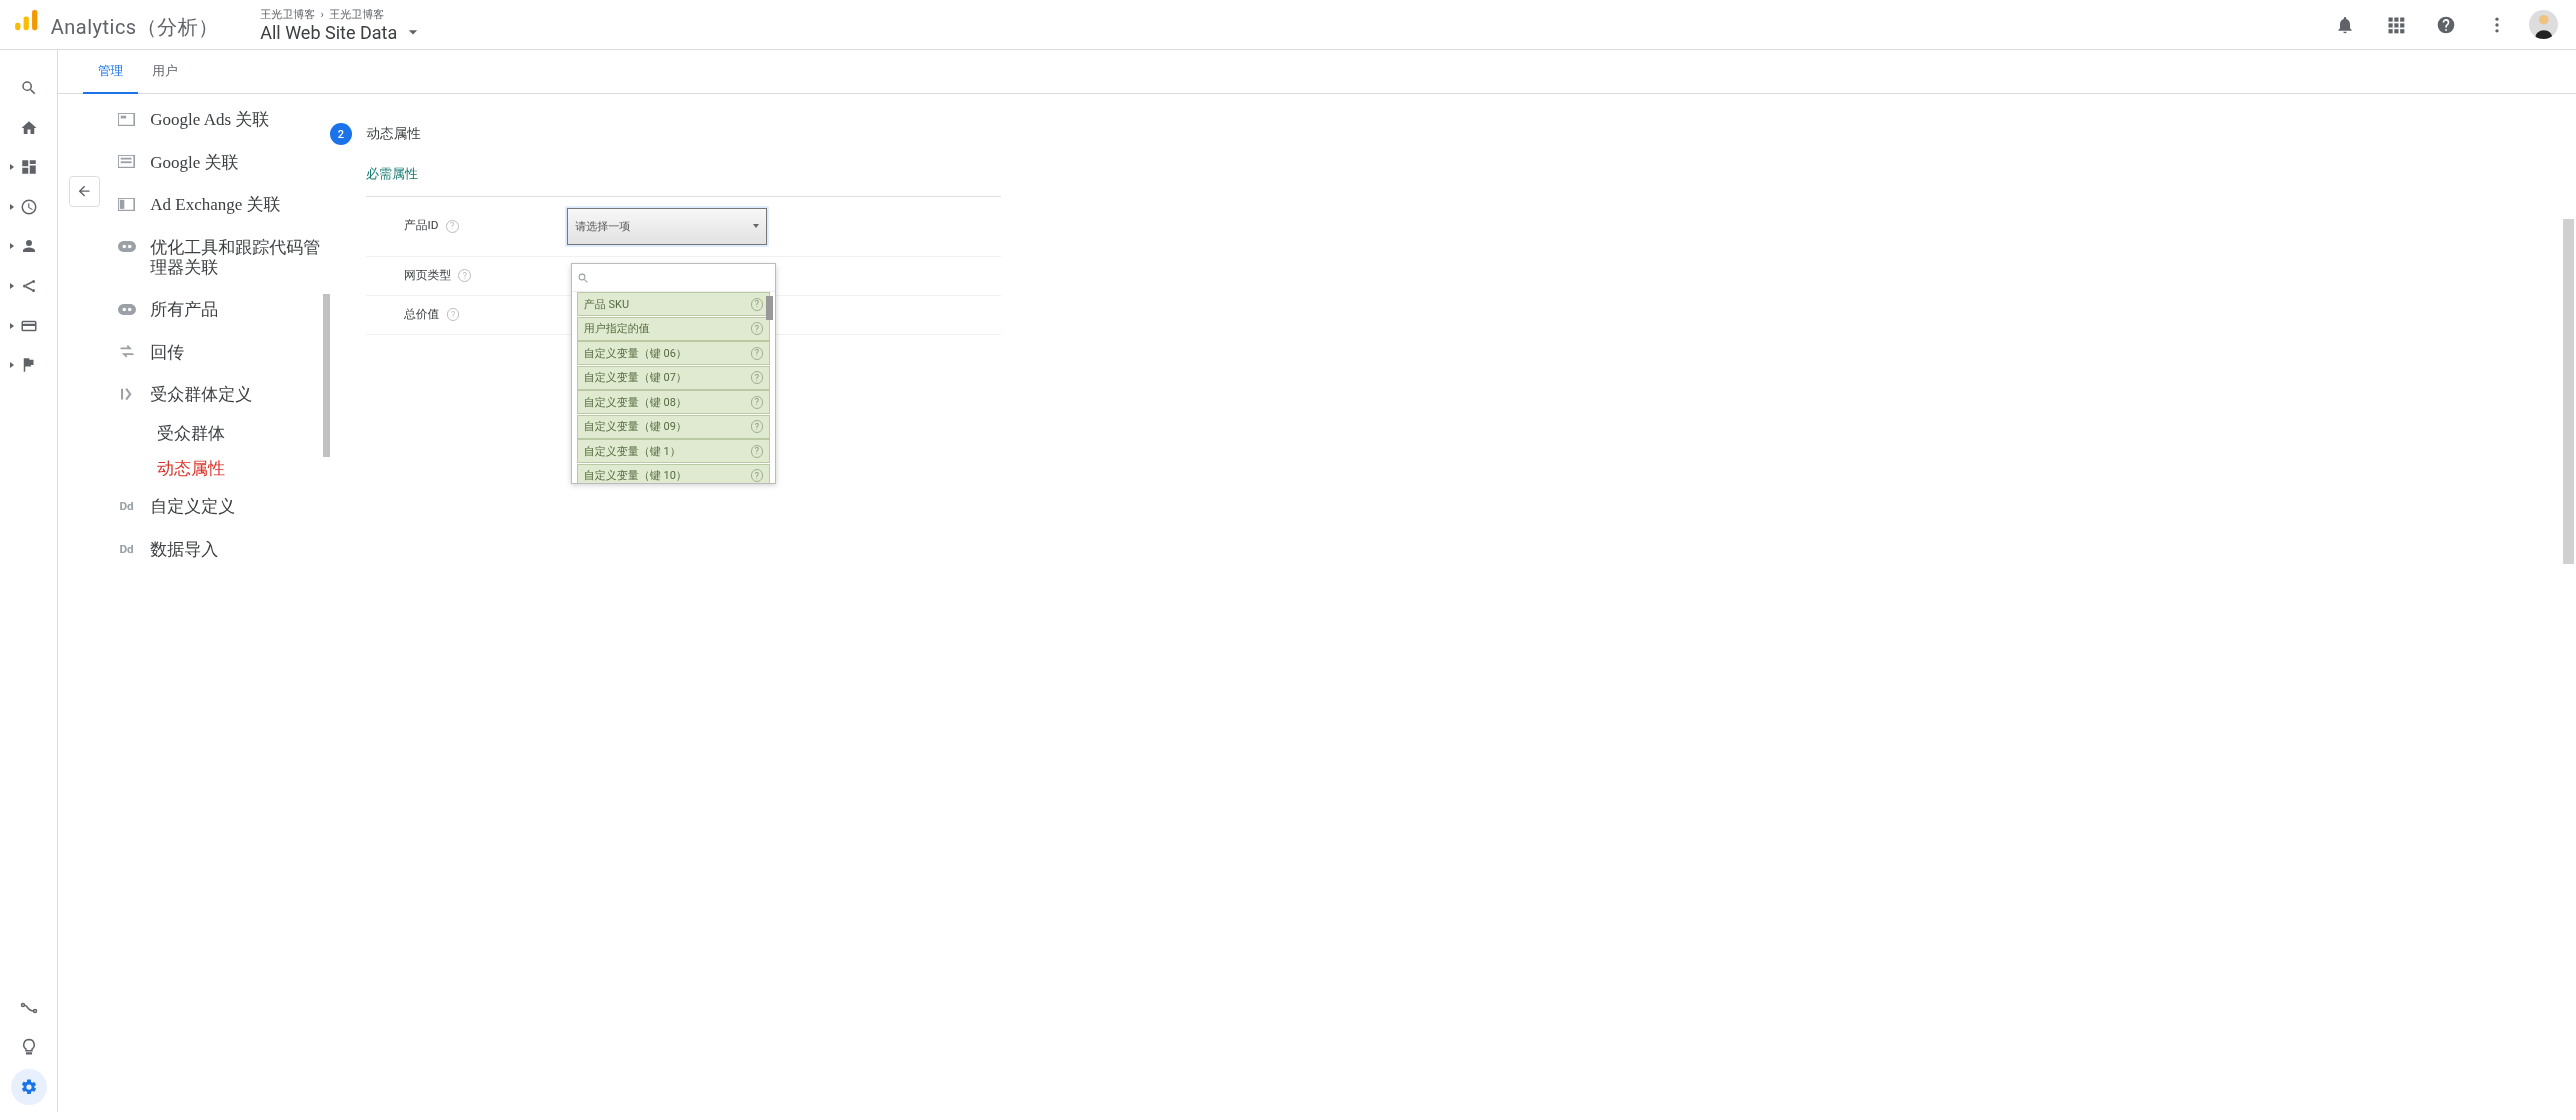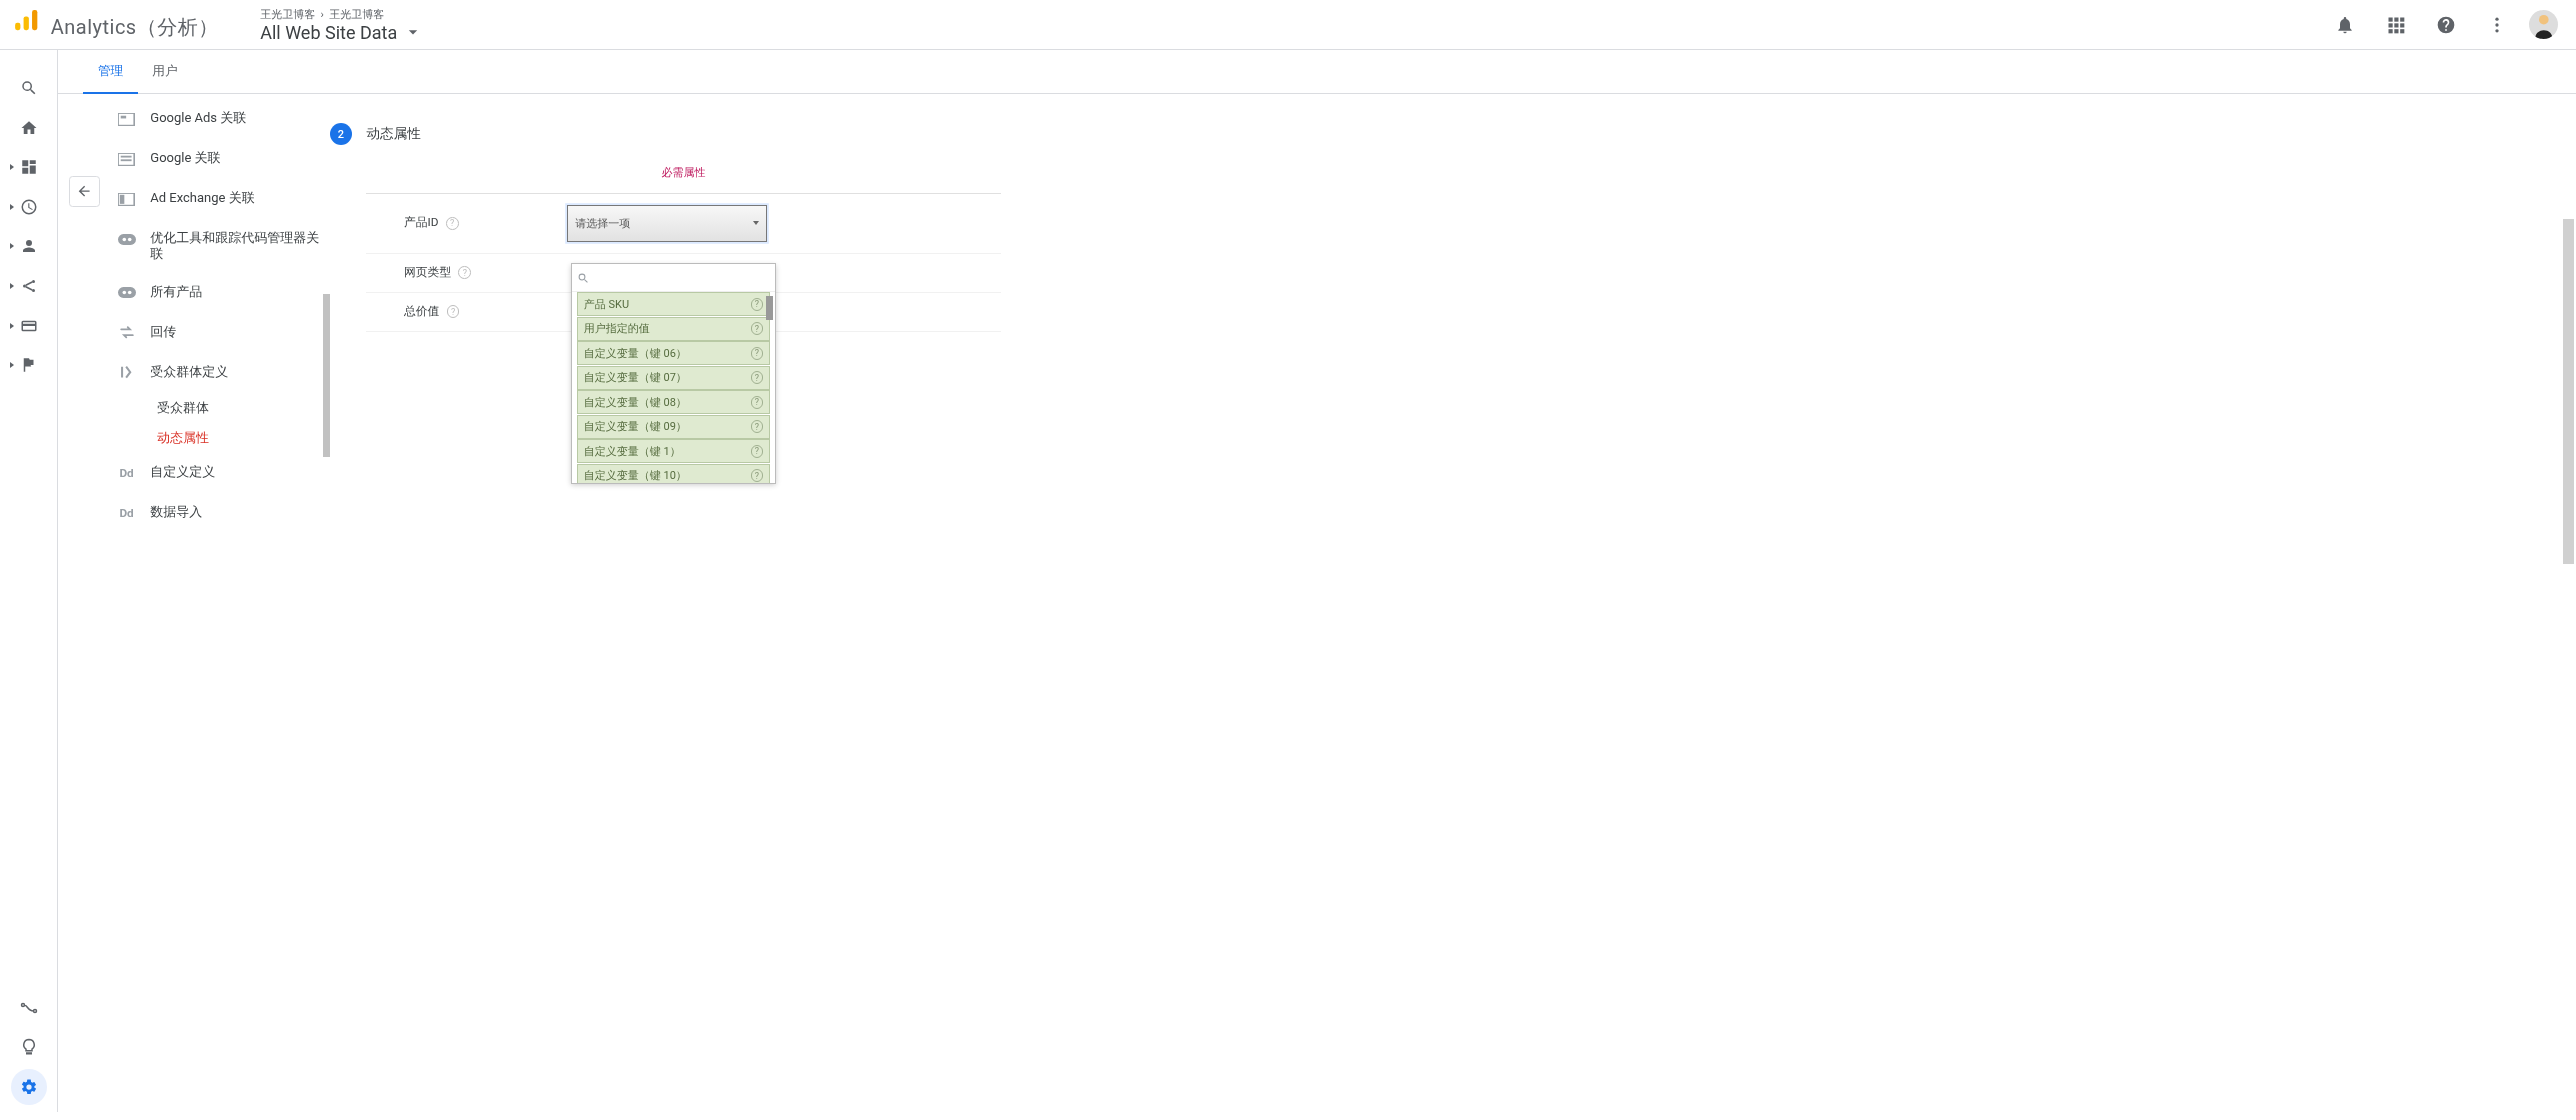--- a/index.html
+++ b/index.html
@@ -46,33 +46,33 @@
 
   
   .admin-nav { width: 272px; position:relative; padding-left:54px; padding-top:5.4px; overflow:hidden;}
   .collapse-btn { position:absolute; left:11px; top:82px; width:31px; height:31px; border:0.9px solid #dadce0; border-radius:3.6px; background:#fff; display:flex; align-items:center; justify-content:center; cursor:pointer;}
   .collapse-btn svg{ width:16.3px;height:16.3px; fill:#5f6368;}
   .nav-list { list-style:none;}
   .nav-item { display:flex; align-items:flex-start; gap:12.7px; padding:11px 9px 11px 3.6px; cursor:pointer; color:#3c4043;}
   .nav-item .ico { width:22px; height:18px; flex:none; display:flex; align-items:center; justify-content:center;}
   .nav-item .ico svg{ fill:#9aa0a6;}
   .nav-item.dd .ico { font-weight:bold; color:#9aa0a6; font-size:11.8px; }
-  .nav-label { font-size:13px; color:#3c4043; line-height:1.2;}
+  .nav-label { font-size:17px; color:#3c4043; line-height:1.2;font-family:Liberation Serif, serif;}
   .nav-sub { padding-left:36px;}
   .nav-sub .nav-item{ padding:7.3px 9px;}
   .nav-sub .nav-item.current .nav-label{ color:#d93025;}
   .admin-scroll-thumb { position:absolute; right:0; top:200px; width:7.3px; height:163px; background:#c1c1c1; }
 
   
   .main { flex:1; padding: 0 27px 27px 0; overflow:auto; position:relative;}
   .step-row { display:flex; align-items:center; gap:14.5px; margin:29px 0 7.3px 0;}
   .step-badge { width:22px;height:22px; border-radius:50%; background:#1a73e8; color:#fff; display:flex; align-items:center; justify-content:center; font-size:11px; font-weight:500;}
   .step-title { font-size:13.6px; color:#3c4043;}
   .form-section { margin-left:36px; max-width:635px;}
-  .section-title { font-size:11px; color:#be185d; padding:12.7px 0; border-bottom:0.9px solid #e0e0e0;text-align:center;}
+  .section-title { font-size:13px; color:#0f766e; padding:12.7px 0; border-bottom:0.9px solid #e0e0e0;}
   .field-row{ display:flex; align-items:center; padding:11px 0; border-bottom:0.9px solid #f1f1f1;}
   .field-row:last-child{ border-bottom:none;}
   .field-label { width:163px; display:flex; align-items:center; gap:7.3px; font-size:11.8px; color:#3c4043;margin-left:38px;}
   .help-q { width:12.7px;height:12.7px; border-radius:50%; border:0.9px solid #bdbdbd; color:#bdbdbd; font-size:9px; display:inline-flex; align-items:center; justify-content:center;}
   .dropdown-btn { width:200px; height:37px; border:0.9px solid #777; background:linear-gradient(#f7f7f7,#e2e2e2); display:flex; align-items:center; justify-content:space-between; padding:0 7.3px; font-size:11px; color:#555; cursor:pointer; box-shadow:0 0 0 1.8px #4d90fe33;}
   .dropdown-btn .arrow{ width:0;height:0;border-left:3.6px solid transparent;border-right:3.6px solid transparent;border-top:4.5px solid #666;}
   .btn-row { display:flex; gap:12.7px; margin:16.3px 0 0 36px;}
   .btn-primary{ height:29px; padding:0 18px; background:#1a73e8; color:#fff; border:none; border-radius:2.7px; font-size:11.8px; cursor:pointer;}
   .btn-secondary{ height:29px; padding:0 18px; background:#fff; color:#3c4043; border:0.9px solid #dadce0; border-radius:2.7px; font-size:11.8px; cursor:pointer;}
 

